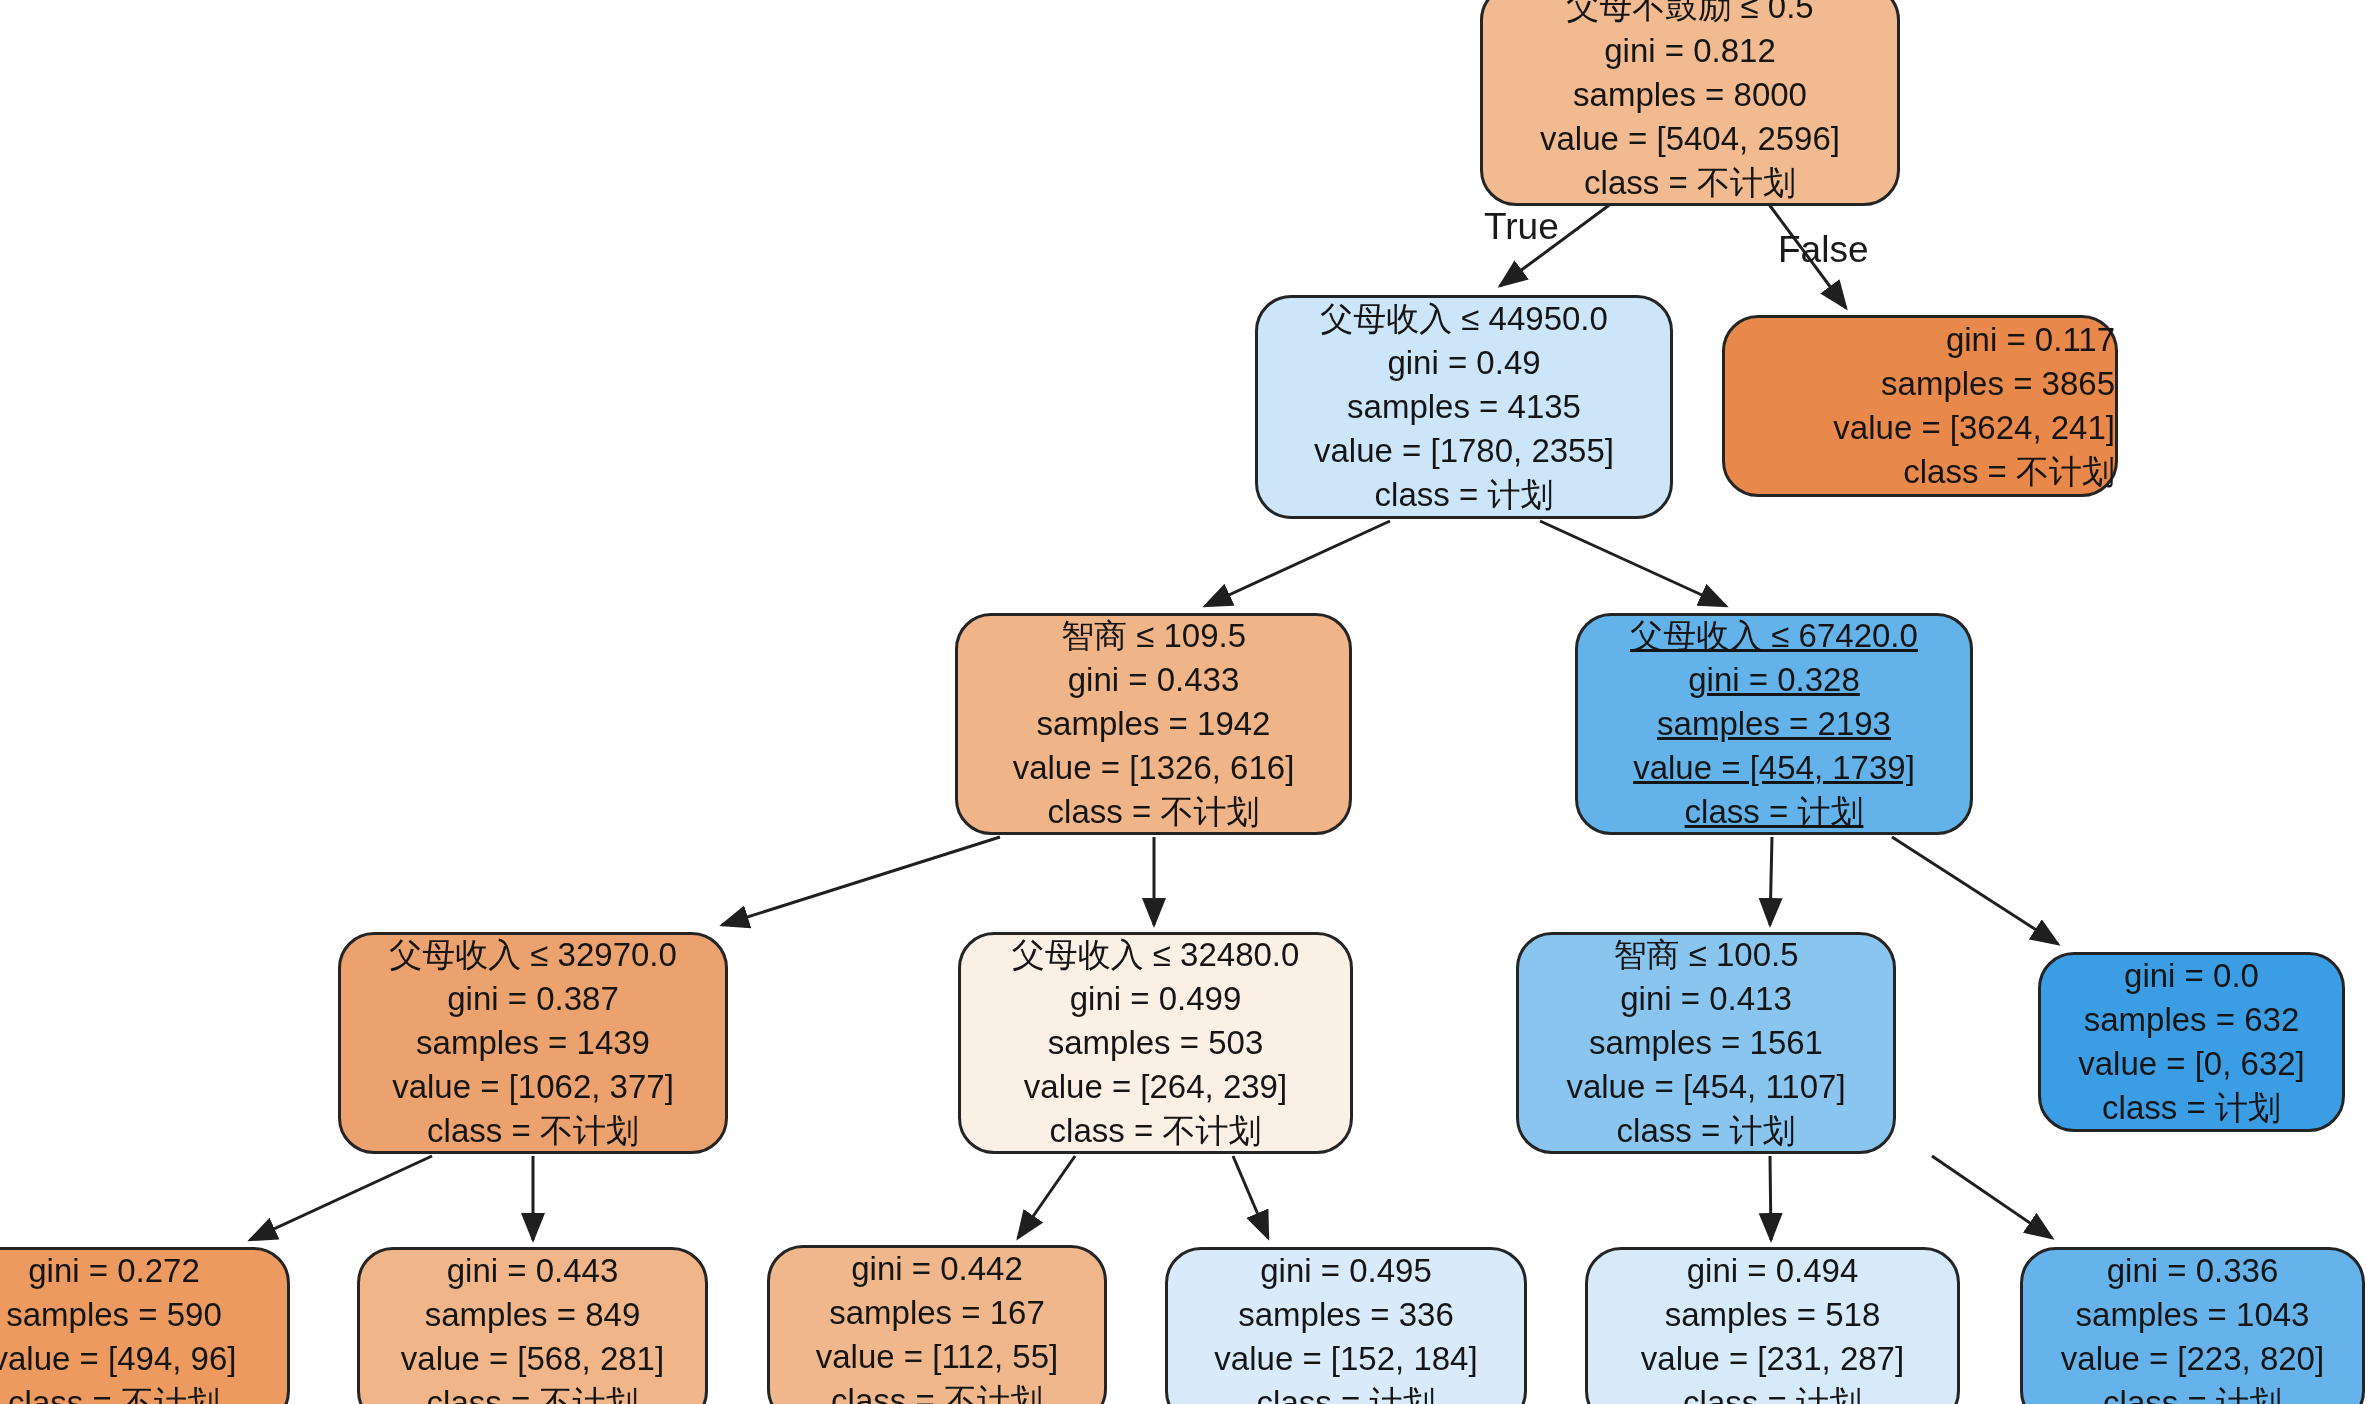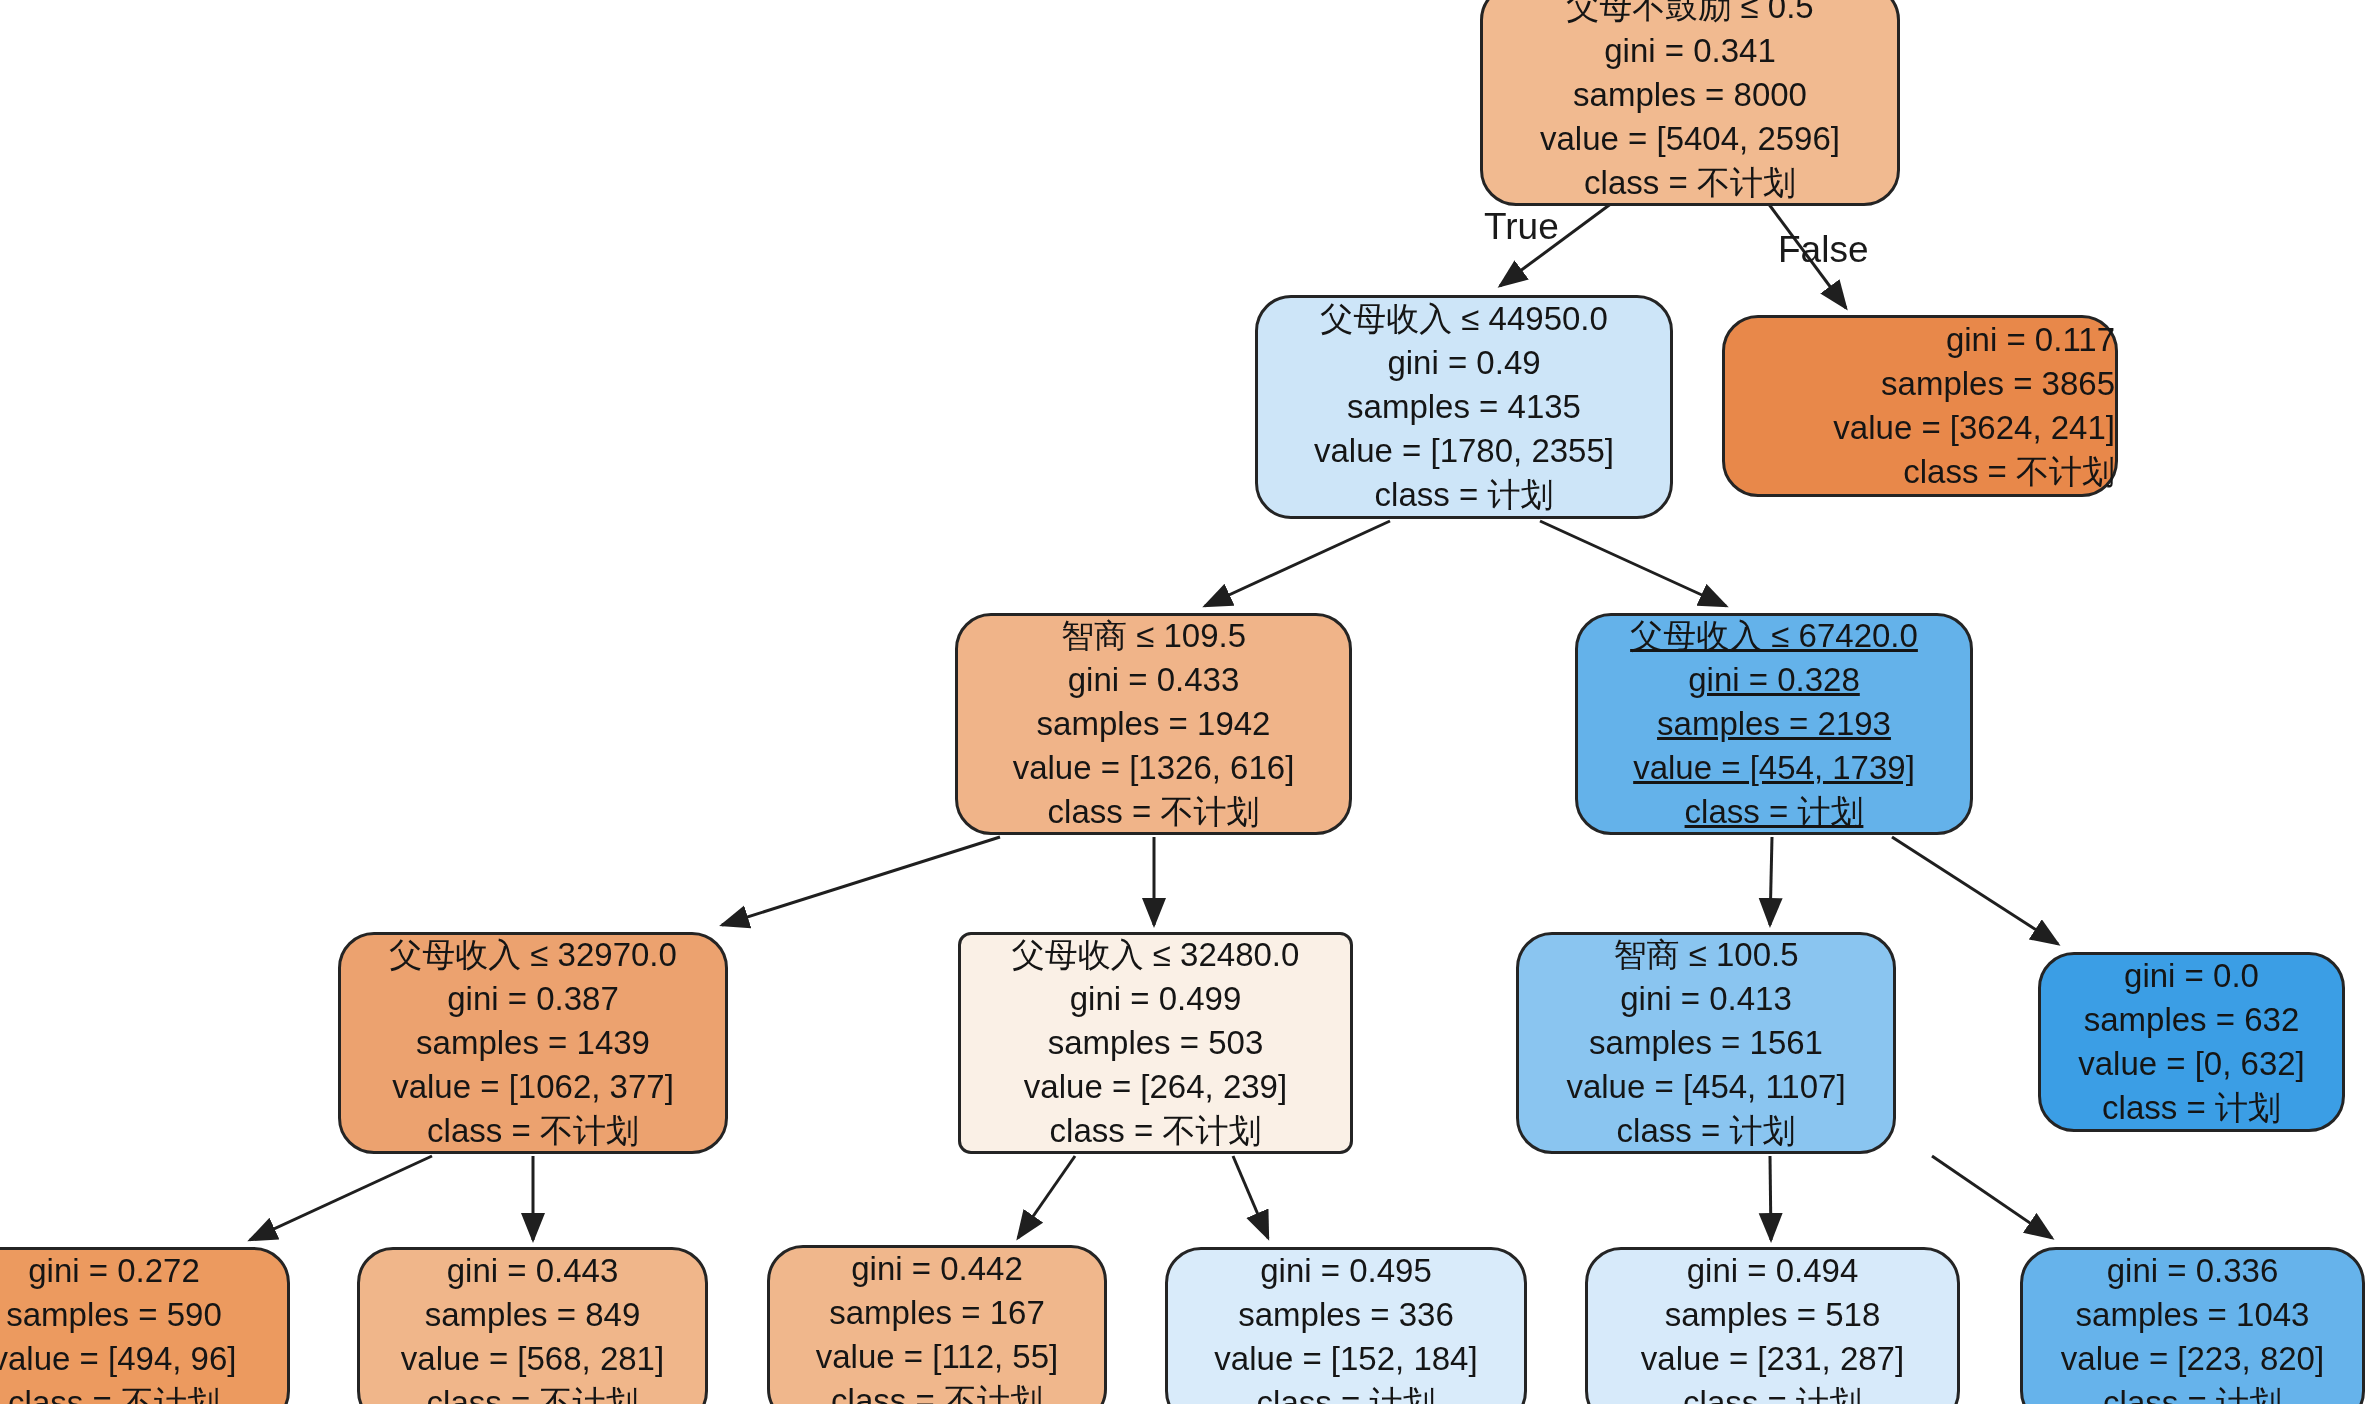--- a/index.html
+++ b/index.html
@@ -59,21 +59,21 @@
       <line x1="1770" y1="1156" x2="1771" y2="1240" marker-end="url(#arrow)"></line>
       <line x1="1932" y1="1156" x2="2052" y2="1238" marker-end="url(#arrow)"></line>
     </g>
   </svg>
 
   <div class="edge-label" style="left:1484px;top:206px;">True</div>
   <div class="edge-label" style="left:1778px;top:229px;">False</div>
 
   <div class="node" style="left: 1480px; top: -16px; width: 420px; height: 222px; background: rgb(241, 186, 144);">
     <div>父母不鼓励 ≤ 0.5</div>
-    <div>gini = 0.341</div>
+    <div>gini = 0.812</div>
     <div>samples = 8000</div>
     <div>value = [5404, 2596]</div>
     <div>class = 不计划</div>
   </div>
 
   <div class="node" style="left: 1255px; top: 295px; width: 418px; height: 224px; background: rgb(205, 229, 248);">
     <div>父母收入 ≤ 44950.0</div>
     <div>gini = 0.49</div>
     <div>samples = 4135</div>
     <div>value = [1780, 2355]</div>
@@ -104,21 +104,21 @@
   </div>
 
   <div class="node" style="left: 338px; top: 932px; width: 390px; height: 222px; background: rgb(236, 162, 111);">
     <div>父母收入 ≤ 32970.0</div>
     <div>gini = 0.387</div>
     <div>samples = 1439</div>
     <div>value = [1062, 377]</div>
     <div>class = 不计划</div>
   </div>
 
-  <div class="node" style="left: 958px; top: 932px; width: 395px; height: 222px; background: rgb(250, 240, 230); border-radius: 13px;">
+  <div class="node" style="left: 958px; top: 932px; width: 395px; height: 222px; background: rgb(250, 240, 230);">
     <div>父母收入 ≤ 32480.0</div>
     <div>gini = 0.499</div>
     <div>samples = 503</div>
     <div>value = [264, 239]</div>
     <div>class = 不计划</div>
   </div>
 
   <div class="node" style="left: 1516px; top: 932px; width: 380px; height: 222px; background: rgb(138, 197, 240);">
     <div>智商 ≤ 100.5</div>
     <div>gini = 0.413</div>

